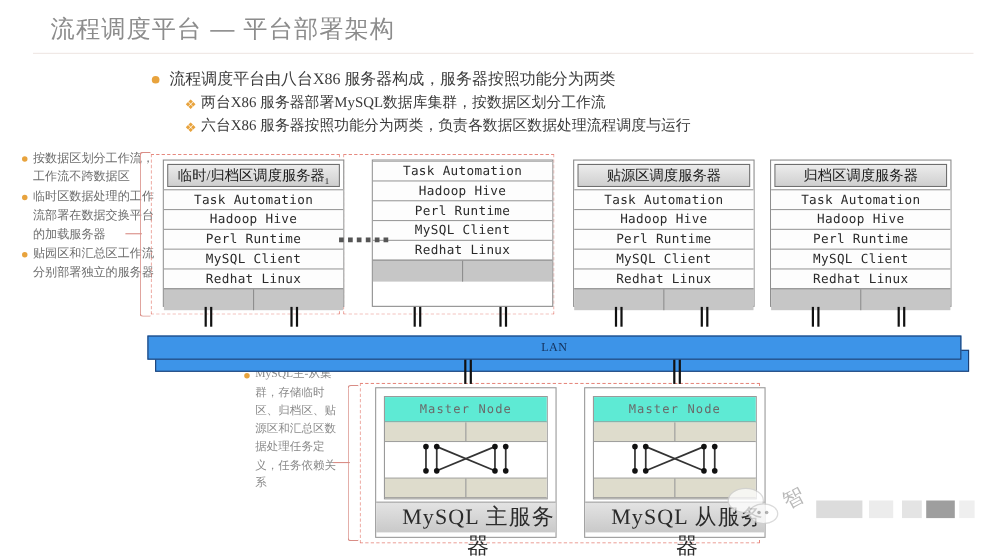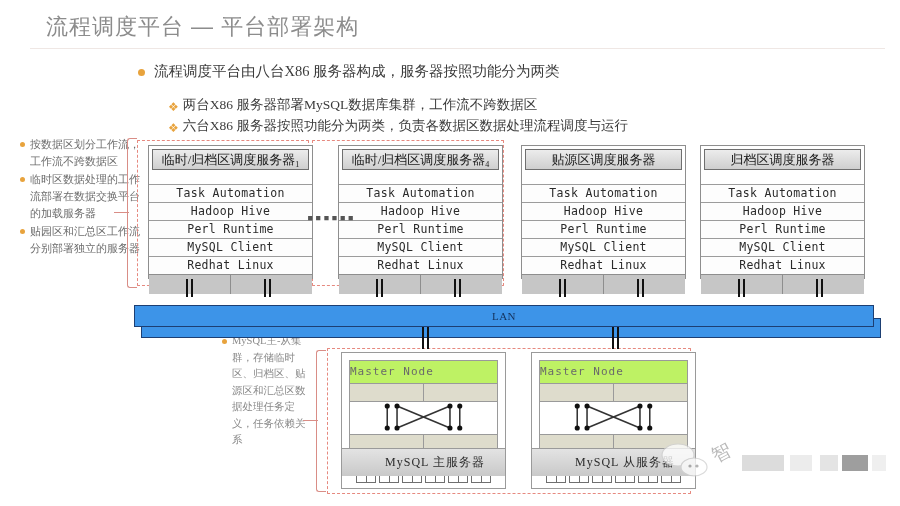--- a/index.html
+++ b/index.html
@@ -19,21 +19,21 @@
     font-size:22px;color:#8c8c8c;letter-spacing:1px;white-space:nowrap;
   }
   .title-rule{
     position:absolute;left:30px;top:48px;width:855px;height:1px;
     background:#efe7e4;
   }
 
   
   .bullets{position:absolute;left:138px;top:62px;width:620px;}
   .b-row{display:flex;align-items:flex-start;white-space:nowrap;}
-  .b-l1{margin-bottom:15px;}
+  .b-l1{margin-bottom:3px;}
   .b-l2{margin-left:30px;margin-bottom:3px;}
   .dot-orange{
     width:7px;height:7px;border-radius:50%;background:#e8a33d;
     margin-top:7px;margin-right:9px;flex:0 0 auto;
   }
   .dia{
     color:#e8a33d;font-size:12px;line-height:1;margin-top:5px;margin-right:4px;flex:0 0 auto;
   }
   .b-t1{font-size:14.5px;color:#3b3b3b;}
   .b-t2{font-size:13.5px;color:#3b3b3b;}
@@ -66,21 +66,21 @@
   .leader{position:absolute;height:1.4px;background:#d98d86;}
   .leader-top{left:114px;top:212px;width:15px;}
   .leader-bot{left:303px;top:420px;width:15px;}
 
   
   .srv{
     position:absolute;background:#ffffff;border:1px solid #8e8e8e;
     box-sizing:border-box;
   }
   .srv-hd{
-    margin:3px 3px 14px 3px;height:19px;line-height:19px;text-align:center;
+    margin:3px 3px 2px 3px;height:19px;line-height:19px;text-align:center;
     background:linear-gradient(#ececec,#cfcfcf);
     border:1px solid #6f6f6f;
     font-size:13px;color:#1a1a1a;font-family:"Liberation Serif",serif;
     position:relative;white-space:nowrap;
   }
   .srv-hd sub{font-size:8px;vertical-align:baseline;position:relative;top:3px;}
   .srv-row{
     height:17px;line-height:17px;text-align:center;
     font-family:"DejaVu Sans Mono", monospace;
     font-size:11.5px;color:#2a2a2a;
@@ -120,23 +120,23 @@
   
   .db{
     position:absolute;background:#ffffff;border:1.2px solid #9a9a9a;
     box-sizing:border-box;
   }
   .db-inner{
     position:absolute;left:7px;top:7px;right:7px;bottom:34px;
     border:1.2px solid #9a9a9a;background:#fff;box-sizing:border-box;
   }
   .db-title{
-    height:22px;line-height:22px;text-align:left;
+    height:22px;line-height:22px;text-align:center;
     font-family:"DejaVu Sans Mono",monospace;font-size:11px;color:#6a6a6a;
-    border-bottom:1.2px solid #9a9a9a;background:#bef264;letter-spacing:1px;
+    border-bottom:1.2px solid #9a9a9a;background:#5eead4;letter-spacing:1px;
   }
   .db-band{
     height:17px;background:#dedccc;border-bottom:1.2px solid #9a9a9a;
     display:flex;
   }
   .db-band i{flex:1;border-right:1.2px solid #9a9a9a;display:block;}
   .db-band i:last-child{border-right:none;}
   .db-gap{height:32px;background:#fff;position:relative;}
   .db-band2{
     height:17px;background:#dedccc;border-top:1.2px solid #9a9a9a;
@@ -149,25 +149,25 @@
   }
   .bay-row{display:flex;justify-content:space-between;}
   .bay{
     width:20px;height:11px;border:1px solid #6f6f6f;background:#fff;
     display:flex;box-sizing:border-box;
   }
   .bay span{flex:1;border-right:1px solid #6f6f6f;display:block;}
   .bay span:last-child{border-right:none;}
   .bay:before{content:"";}
   .db-foot{
-    position:absolute;left:0;right:0;bottom:12px;height:27px;
+    position:absolute;left:0;right:0;bottom:4px;height:27px;
     background:linear-gradient(#e3e3e3,#c9c9c9);
     border-top:1.2px solid #9a9a9a;
     line-height:27px;text-align:center;
-    font-family:"Liberation Serif",serif;font-size:12px;color:#2b2b2b;
+    font-family:"Liberation Serif",serif;font-size:20px;color:#2b2b2b;
     letter-spacing:1px;
     padding-left:23px;
   }
   .xwire{position:absolute;left:0;top:0;width:100%;height:100%;}
 
   
   .wm{position:absolute;left:656px;top:440px;width:60px;height:40px;opacity:.75;}
   .wm-char{
     position:absolute;left:712px;top:440px;font-size:19px;color:#b9b9b9;
     transform:rotate(-28deg);font-family:"Liberation Sans",sans-serif;
@@ -183,21 +183,21 @@
   <div class="title">流程调度平台 — 平台部署架构</div>
   <div class="title-rule"></div>
 
   <div class="bullets">
     <div class="b-row b-l1">
       <span class="dot-orange"></span>
       <span class="b-t1">流程调度平台由八台X86 服务器构成，服务器按照功能分为两类</span>
     </div>
     <div class="b-row b-l2">
       <span class="dia">❖</span>
-      <span class="b-t2">两台X86 服务器部署MySQL数据库集群，工作流不跨数据区</span>
+      <span class="b-t2">两台X86 服务器部署MySQL数据库集群，按数据区划分工作流</span>
     </div>
     <div class="b-row b-l2">
       <span class="dia">❖</span>
       <span class="b-t2">六台X86 服务器按照功能分为两类，负责各数据区数据处理流程调度与运行</span>
     </div>
   </div>
 
   <div class="left-notes">
     <div class="ln-item">
       <span class="ln-dot"></span>
@@ -246,23 +246,20 @@
   <div class="pin2" style="left:186px;top:279px;">
       <b class="l"></b>
       <b class="r"></b>
     </div>
   <div class="pin2" style="left:264px;top:279px;">
       <b class="l"></b>
       <b class="r"></b>
     </div>
 
   <div class="srv" style="left:338px;top:145px;width:165px;height:134px;">
-    <div class="srv-hd">
-      <span>临时/归档区调度服务器</span><sub>4</sub>
-    </div>
     <div class="srv-row">Task Automation</div>
     <div class="srv-row">Hadoop Hive</div>
     <div class="srv-row">Perl Runtime</div>
     <div class="srv-row">MySQL Client</div>
     <div class="srv-row">Redhat Linux</div>
     <div class="srv-base">
         <i></i>
         <i></i>
       </div>
   </div>

